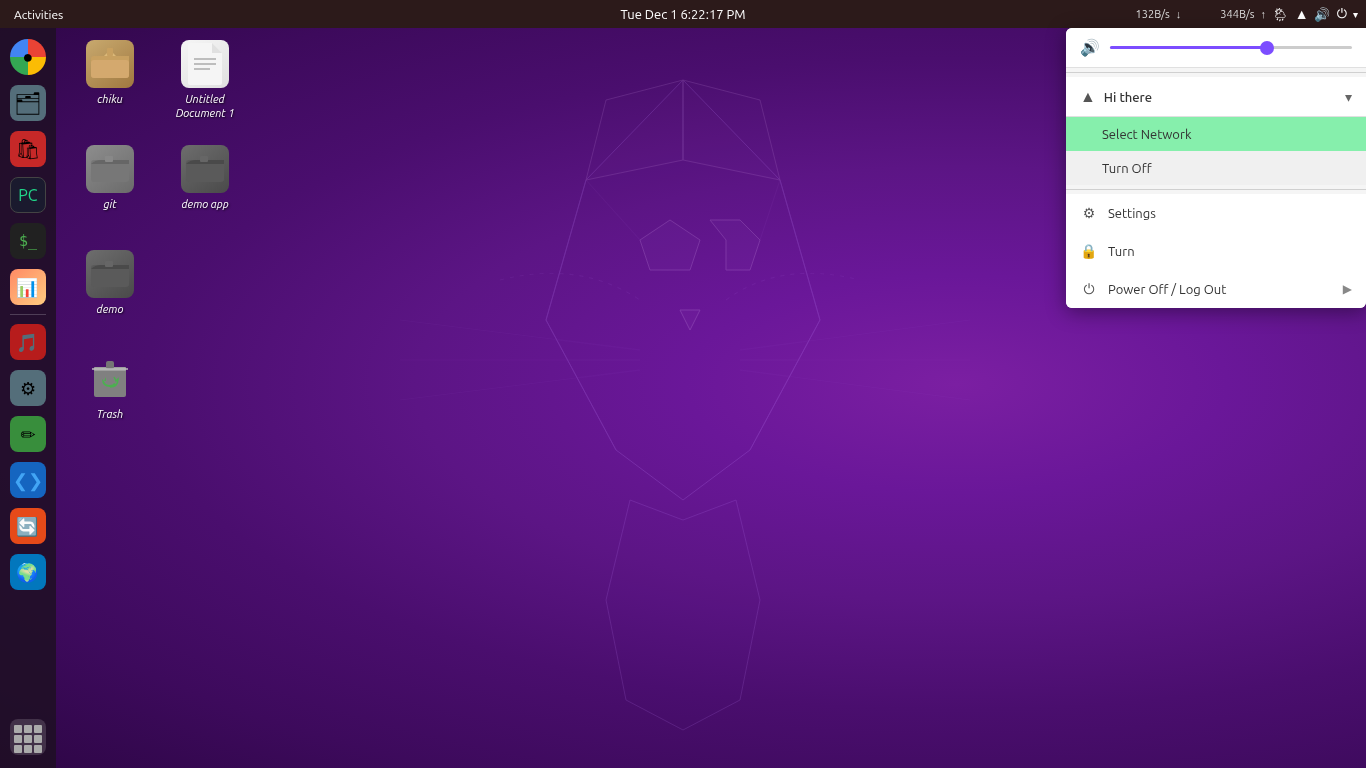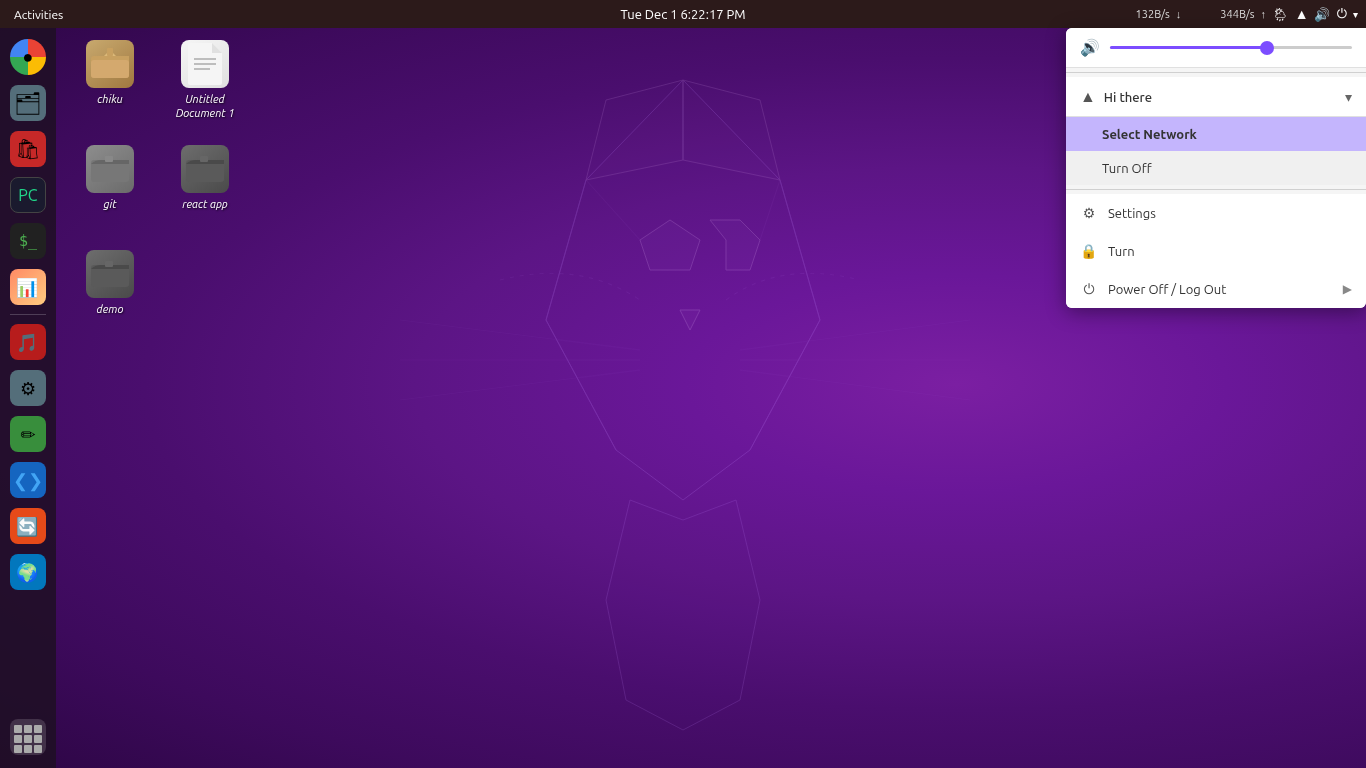--- a/index.html
+++ b/index.html
@@ -241,22 +241,21 @@
 
     .menu-sub-item {
       padding: 10px 20px 10px 36px;
       font-size: 13px;
       color: #333;
       cursor: pointer;
       background: #f0f0f0;
     }
 
     .menu-sub-item.active {
-      background: #c4b5fd;
-      font-weight: bold;
+      background: #86efac;
     }
 
     .menu-divider {
       height: 1px;
       background: #d0d0d0;
       margin: 4px 0;
     }
 
     .menu-item {
       display: flex;
@@ -499,34 +498,48 @@
     </div>
 
     <div class="desktop-icon" style="grid-column:2;grid-row:2;">
       <div class="desktop-icon-img folder-icon-darkgray" style="display:flex;align-items:center;justify-content:center;">
         <svg width="38" height="30" viewBox="0 0 38 30">
           <rect x="0" y="6" width="38" height="22" rx="3" fill="#5a5a5a"></rect>
           <path d="M0 10 Q4 6 10 6 L16 6 Q19 6 19 8 Q19 6 22 6 L38 6 L38 10 Z" fill="#4a4a4a"></path>
           <rect x="14" y="2" width="8" height="6" rx="1" fill="#666"></rect>
         </svg>
       </div>
-      <span class="desktop-icon-label">react app</span>
+      <span class="desktop-icon-label">demo app</span>
     </div>
 
     <div class="desktop-icon" style="grid-column:1;grid-row:3;">
       <div class="desktop-icon-img folder-icon-darkgray" style="display:flex;align-items:center;justify-content:center;">
         <svg width="38" height="30" viewBox="0 0 38 30">
           <rect x="0" y="6" width="38" height="22" rx="3" fill="#5a5a5a"></rect>
           <path d="M0 10 Q4 6 10 6 L16 6 Q19 6 19 8 Q19 6 22 6 L38 6 L38 10 Z" fill="#4a4a4a"></path>
           <rect x="14" y="2" width="8" height="6" rx="1" fill="#666"></rect>
         </svg>
       </div>
       <span class="desktop-icon-label">demo</span>
     </div>
 
+    <div class="desktop-icon" style="grid-column:1;grid-row:4;">
+      <div class="desktop-icon-img" style="display:flex;align-items:center;justify-content:center;">
+        <svg width="36" height="40" viewBox="0 0 36 40">
+          <rect x="2" y="8" width="32" height="30" rx="2" fill="#808080"></rect>
+          <rect x="2" y="8" width="32" height="4" rx="1" fill="#9e9e9e"></rect>
+          <rect x="14" y="2" width="8" height="8" rx="2" fill="#757575"></rect>
+          <line x1="0" y1="10" x2="36" y2="10" stroke="#bbb" stroke-width="1.5"></line>
+
+          <path d="M14 18 L12 22 L10 20 Q10 28 18 28 Q22 28 24 25 L22 24 Q21 26 18 26 Q13 26 12 22 L14 22 Z" fill="#4caf50"></path>
+          <path d="M22 18 L24 22 L26 20 Q26 28 18 28" fill="none" stroke="#4caf50" stroke-width="1.5"></path>
+        </svg>
+      </div>
+      <span class="desktop-icon-label">Trash</span>
+    </div>
   </div>
 
   <div id="system-menu">
 
     <div id="menu-volume-row">
       <span style="font-size:16px; color:#555;">🔊</span>
       <div id="volume-slider-track">
         <div id="volume-slider-fill"></div>
         <div id="volume-slider-thumb"></div>
       </div>

